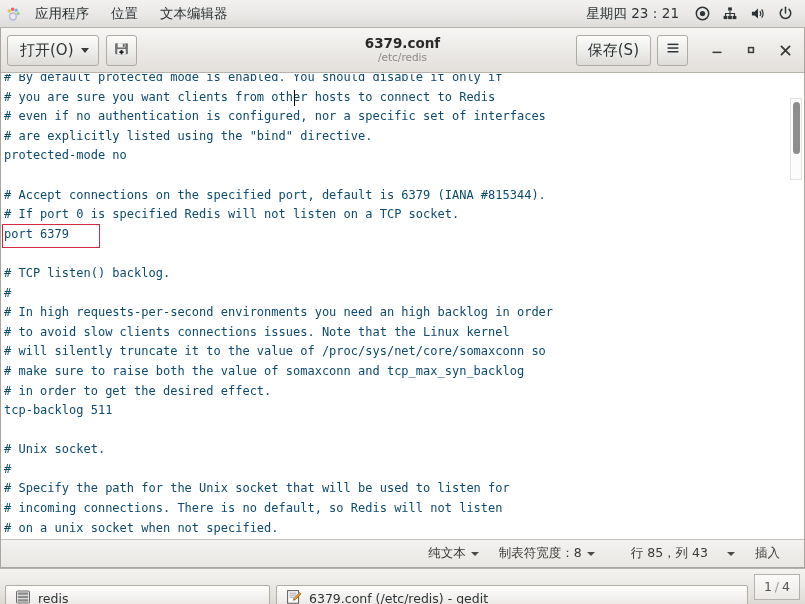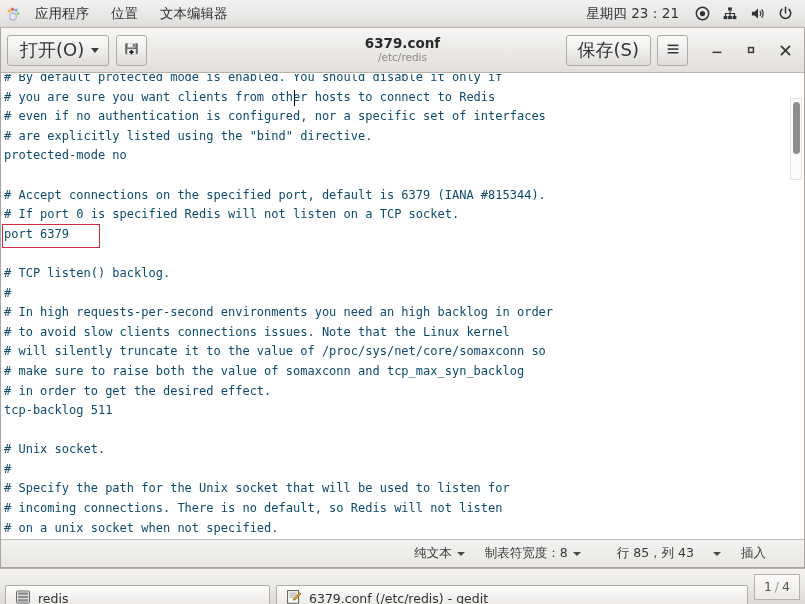--- a/index.html
+++ b/index.html
@@ -45,21 +45,21 @@
     display: flex; align-items: center; padding: 0 6px;
     position: relative;
   }
   .hb-left { display: flex; align-items: center; gap: 7px; }
   .hb-right { display: flex; gap: 6px; margin-left: auto; }
   .btn {
     background: linear-gradient(to bottom, #fbfbfa 0%, #ececea 55%, #dfdcd8 100%);
     border: 1px solid #aeaaa4;
     border-radius: 3px;
     color: #2e3436;
-    font-size: 18px;
+    font-size: 15px;
     display: flex; align-items: center; justify-content: center;
     height: 31px; padding: 0 11px;
     white-space: nowrap;
   }
   .btn.open-btn { gap: 7px; padding: 0 9px 0 12px; }
   .btn.icon-btn { width: 31px; padding: 0; }
   .caret {
     width: 0; height: 0;
     border-left: 4.5px solid transparent;
     border-right: 4.5px solid transparent;
@@ -116,21 +116,21 @@
     border: 1px solid #e4e2df; background: #fcfcfc;
   }
 
   
   .statusbar {
     flex: 0 0 28px; height: 28px;
     background: linear-gradient(to bottom, #f3f2f0 0%, #e9e7e4 100%);
     border-top: 1px solid #c3bfba;
     display: flex; align-items: center; justify-content: flex-end;
     font-size: 12.5px; color: #3a3a3a;
-    padding-right: 28px; gap: 0px;
+    padding-right: 14px; gap: 0px;
   }
   .sb-item { display: flex; align-items: center; gap: 5px; padding: 0 10px; white-space: nowrap; }
   .sb-caret {
     width: 0; height: 0;
     border-left: 4px solid transparent;
     border-right: 4px solid transparent;
     border-top: 4.5px solid #4a4a4a;
   }
 
   

